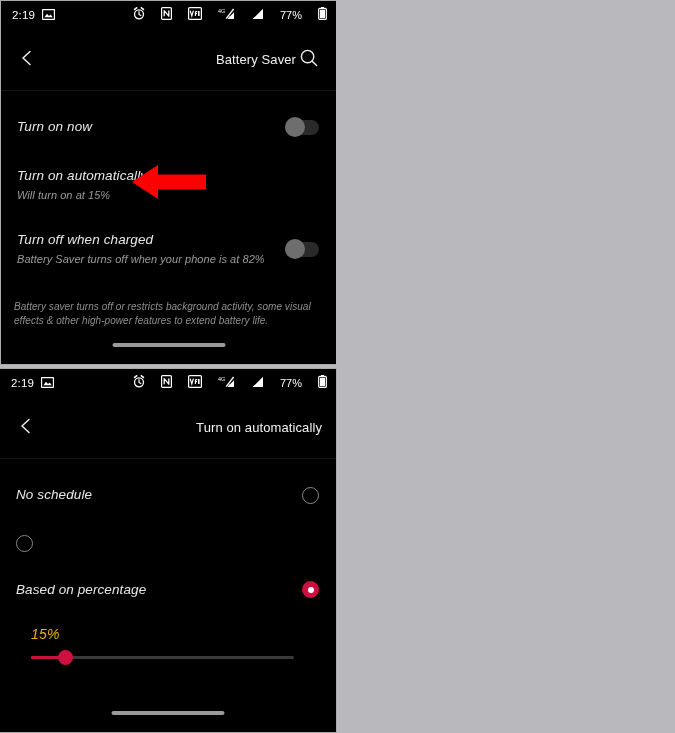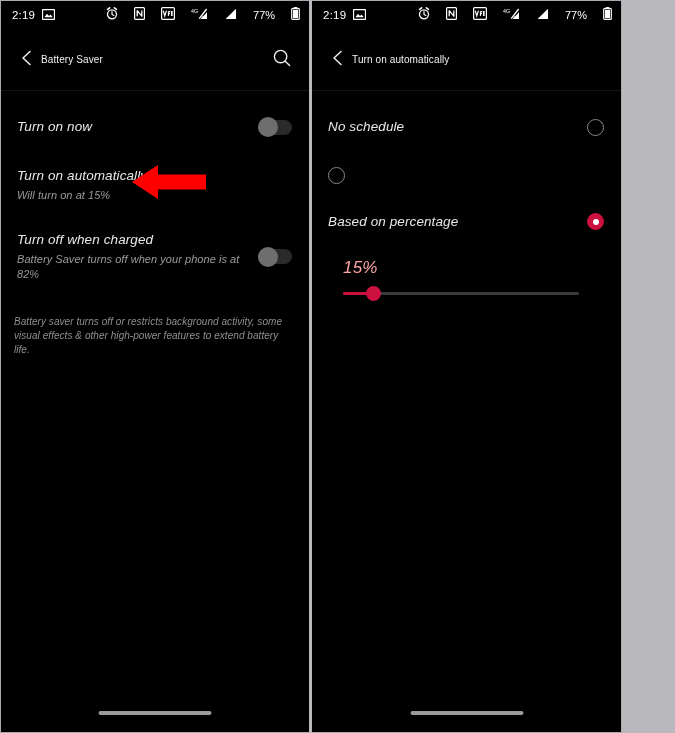--- a/index.html
+++ b/index.html
@@ -2,21 +2,21 @@
 <html><head>
 <meta charset="utf-8">
 <style>
   * { margin:0; padding:0; box-sizing:border-box; }
   html, body {
     width:675px; height:733px;
     background:#b9b9bd;
     font-family:"Liberation Sans", sans-serif;
     overflow:hidden;
   }
-  .screens { display:flex; width:622px; height:733px; }
+  .screens { display:flex; width:622px; height:733px;flex-direction:column; }
   .panel {
     position:relative;
     width:336px; height:733px;
     background:#000000;
     border:1px solid #a9a9ae;
     overflow:hidden;
   }
   .panel.left  { border-right:none; }
   .panel.right { border-left:none; width:337px; }
   .divider {
@@ -46,24 +46,25 @@
     padding:0 14px 0 12px;
     border-bottom:1px solid #151515;
   }
   .back-btn {
     width:28px; height:28px;
     display:flex; align-items:center; justify-content:center;
     flex:0 0 28px;
   }
   .appbar-title {
     color:#f1f1f1;
-    font-size:10px;
+    font-size:13px;
     flex:1;
     letter-spacing:.1px;
     white-space:nowrap;
+    text-align:right;
   }
   .search-btn {
     width:26px; height:26px;
     display:flex; align-items:center; justify-content:center;
   }
 
   
   .list { padding-top:14px;font-style:italic; }
   .row {
     display:flex; align-items:center;
@@ -129,22 +130,22 @@
     color:#8f8f8f;
     font-size:10px;
     line-height:14px;
     padding:22px 14px 0 13px;
     letter-spacing:.05px;
   }
 
   
   .slider-block { padding:16px 25px 0 31px; }
   .slider-value {
-    color:#fca5a5;
-    font-size:17px;
+    color:#eab308;
+    font-size:14px;
     margin-bottom:14px;
     letter-spacing:.2px;
   }
   .slider-track {
     position:relative;
     height:3px;
     background:#3a3a3a;
     border-radius:2px;
     margin-right:17px;
   }

